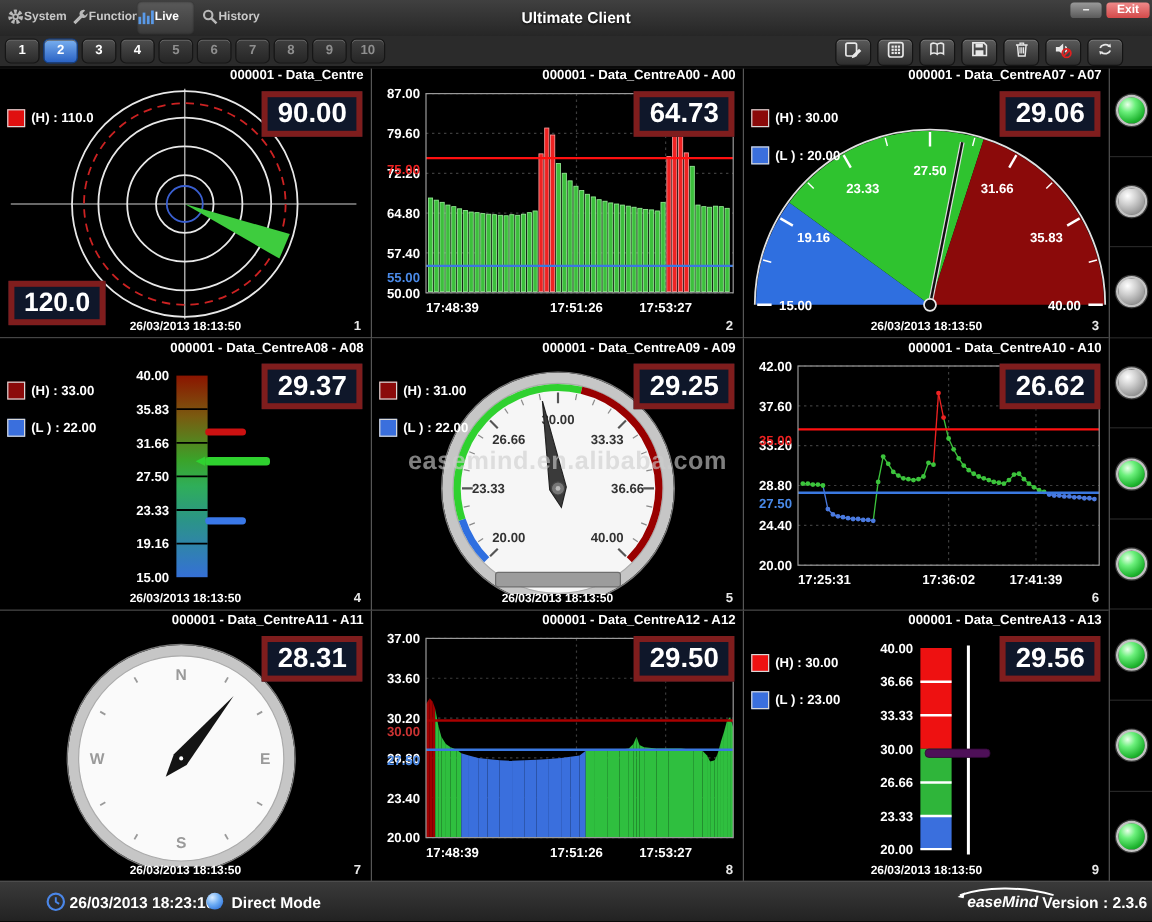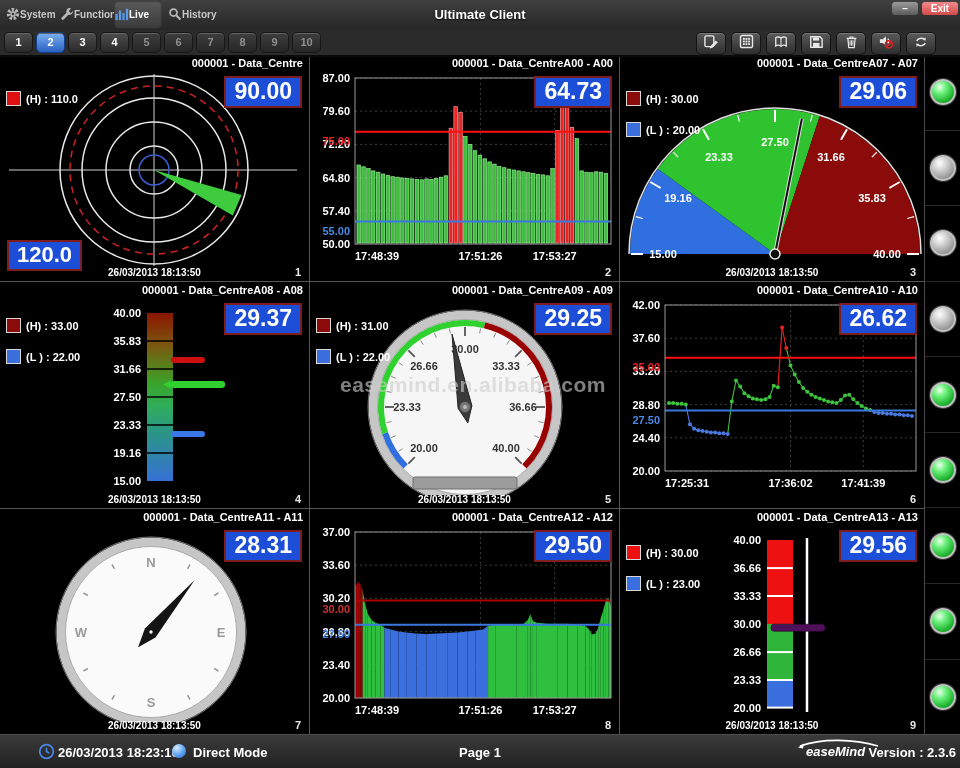--- a/index.html
+++ b/index.html
@@ -34,21 +34,21 @@
     background:linear-gradient(#5a5a5a,#2d2d2d);display:flex;align-items:center;
     justify-content:center;box-shadow:inset 0 1px 0 #777;}
   
   .main{position:absolute;top:55px;left:0;width:925px;height:680px;display:grid;
     grid-template-columns:310px 310px 305px;grid-template-rows:227px 227px 226px;}
   .panel{position:relative;background:#000;border-right:1px solid #565656;
     border-bottom:1px solid #565656;overflow:hidden;}
   .phead{display:flex;justify-content:flex-end;padding:2px 6px 0 6px;height:15px;}
   .phead span{font-size:11px;font-weight:bold;color:#fff;white-space:nowrap;}
   .pchart{position:absolute;top:17px;left:1px;}
-  .pvalue{position:absolute;top:21px;right:7px;background:#1d4ed8;border:2px solid #7f1d1d;
+  .pvalue{position:absolute;top:21px;right:7px;background:#0f172a;border:5px solid #7f1d1d;
     color:#fff;font-size:23px;font-weight:bold;padding:1px 8px;line-height:1.12;z-index:3;}
   .pv2{top:auto;right:auto;bottom:10px;left:7px;font-size:22px;}
   .pnum{position:absolute;bottom:3px;right:8px;color:#e8e8e8;font-size:11px;font-weight:bold;z-index:3;}
   .ptime{position:absolute;bottom:3px;left:0;right:0;text-align:center;color:#fff;
     font-size:10px;font-weight:bold;z-index:2;}
   .plegend{position:absolute;top:20px;left:6px;z-index:3;}
   .lrow{display:flex;align-items:center;margin-bottom:3px;margin-top:16px;}
   .lsq{width:13px;height:13px;border:1px solid #d8d8d8;margin-right:5px;}
   .ltx{color:#fff;font-size:11px;font-weight:bold;}
   svg text{font-family:"Liberation Sans",sans-serif;font-weight:bold;}
@@ -794,20 +794,19 @@
 <div class="watermark">easemind.en.alibaba.com</div>
 
 <div class="statusbar">
   <span class="sclock"><svg width="17" height="17" viewBox="0 0 16 16">
         <circle cx="8" cy="8" r="6.4" fill="none" stroke="#4a86e8" stroke-width="1.7"></circle>
         <path d="M8 4.4V8l2.6 1.6" fill="none" stroke="#4a86e8" stroke-width="1.5"></path>
       </svg></span>
   <span class="txt sdate">26/03/2013 18:23:10</span>
   <span class="orb"></span>
   <span class="txt smode">Direct Mode</span>
-  <span class="txt spage">Page 1</span>
   <span class="brand"><svg width="86" height="20" viewBox="0 0 86 20">
         <path d="M4 7 C 26 -1, 58 0, 82 7" fill="none" stroke="#fff" stroke-width="1.6"></path>
         <polygon points="2,8.5 8,4.5 7,9.5" fill="#fff"></polygon>
         <text x="10" y="17" font-size="13" font-style="italic" fill="#fff">easeMind</text>
       </svg></span>
   <span class="txt sversion">Version : 2.3.6</span>
 </div>
 
 </body></html>

